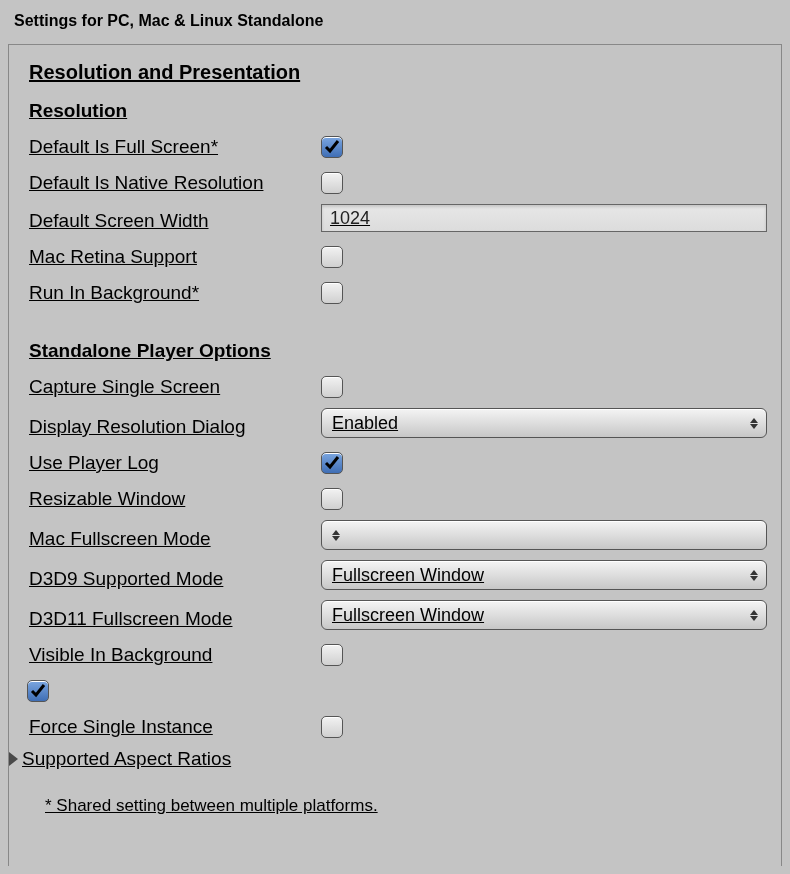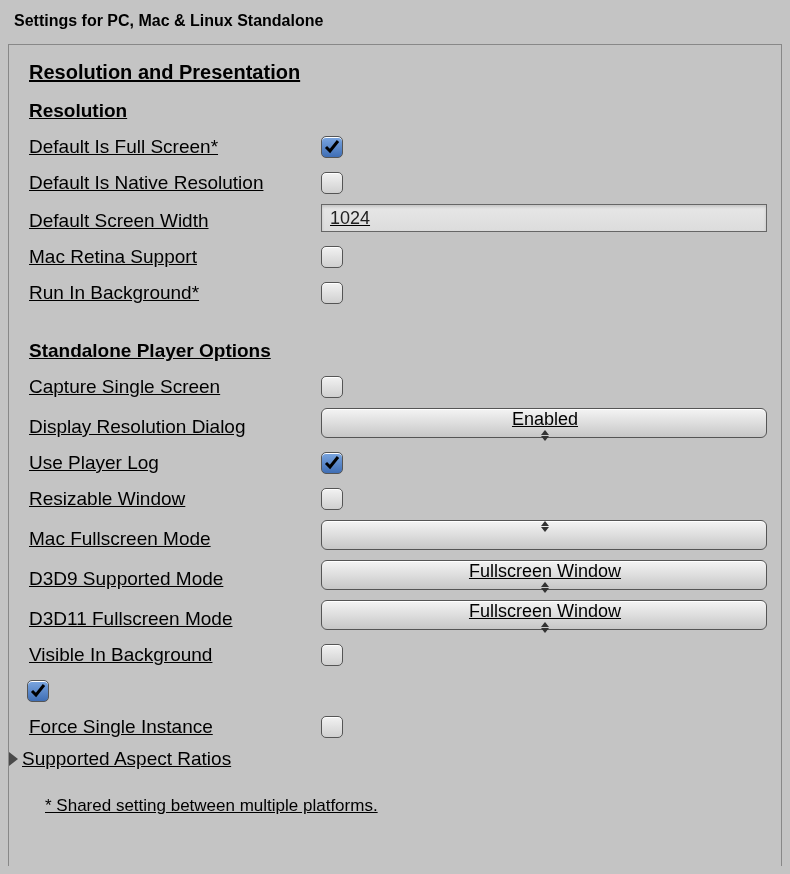--- a/index.html
+++ b/index.html
@@ -85,21 +85,20 @@
       border: 1px solid #555;
       border-radius: 6px;
       background: linear-gradient(#f4f4f4, #c7c7c7);
       box-shadow: inset 0 1px 0 #fff;
       display: flex;
       align-items: center;
       justify-content: space-between;
       padding: 0 8px 0 10px;
       cursor: pointer;
       font-size: 18px;
-      flex-direction: column;
     }
     .sel .arrows {
       display: flex;
       flex-direction: column;
       gap: 1px;
     }
     .tri-up { width:0; height:0; border-left:4px solid transparent; border-right:4px solid transparent; border-bottom:5px solid #333; }
     .tri-down { width:0; height:0; border-left:4px solid transparent; border-right:4px solid transparent; border-top:5px solid #333; }
     .spacer-mid { height: 26px; }
     .foldout-row {

